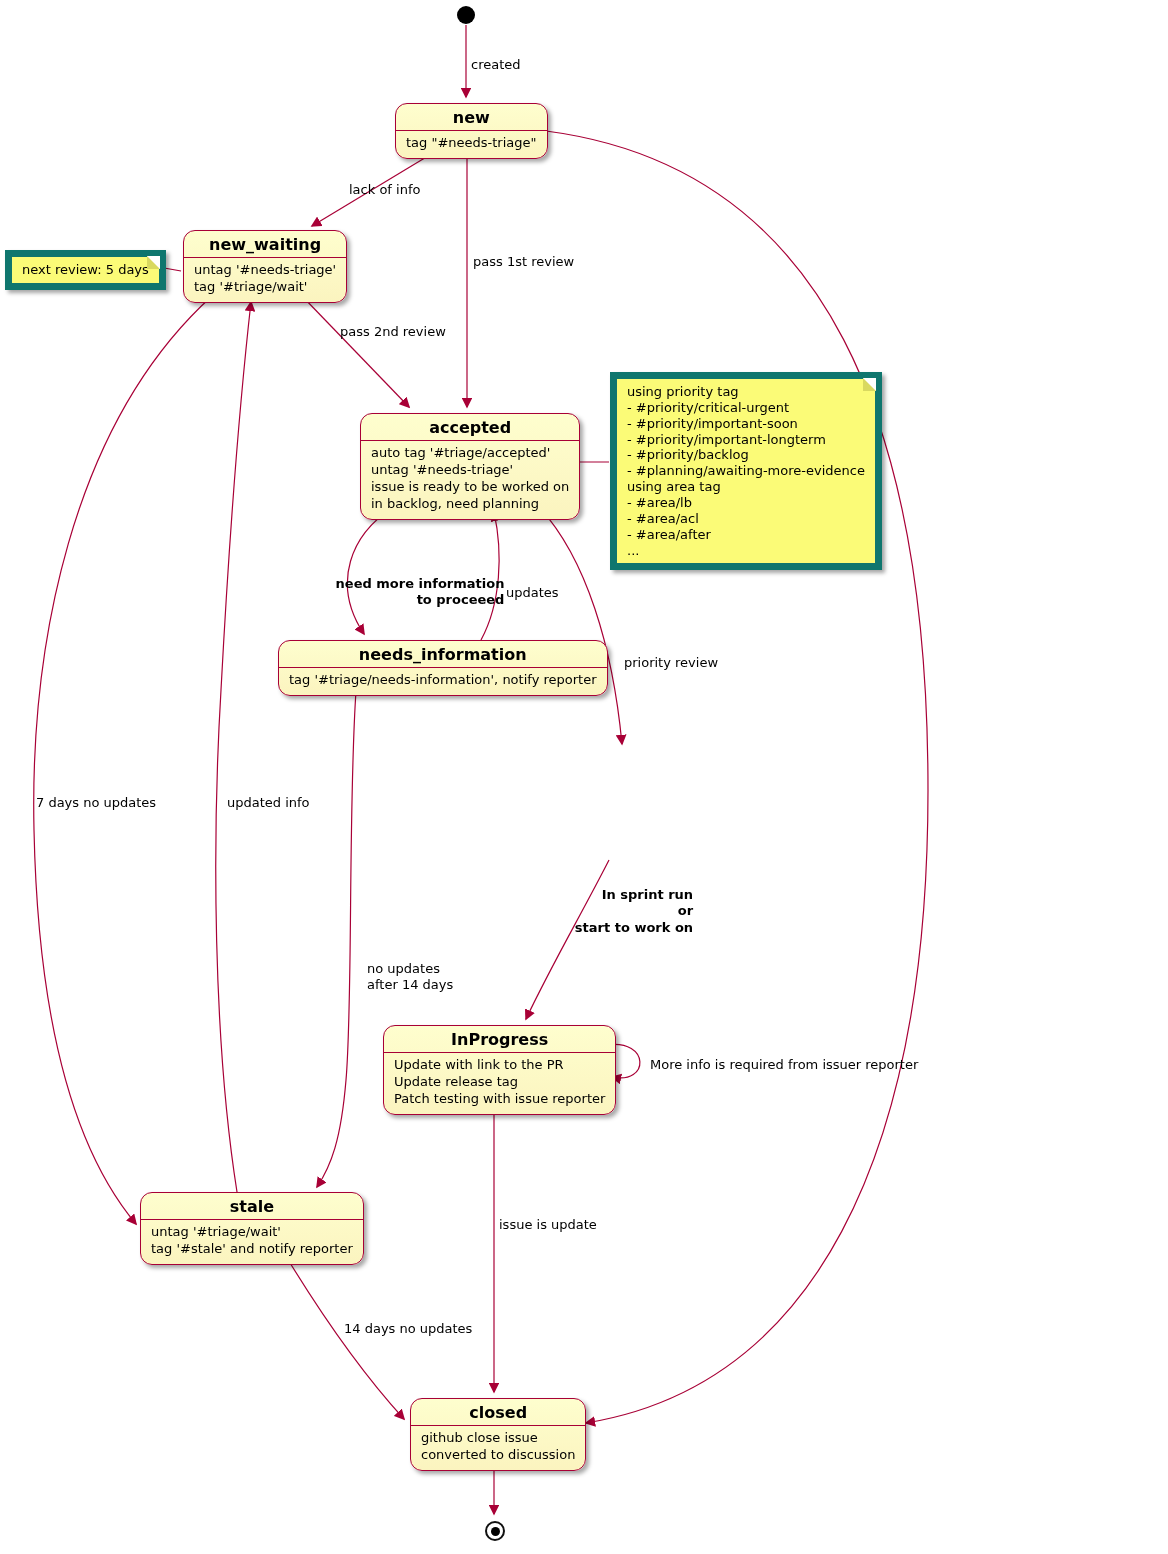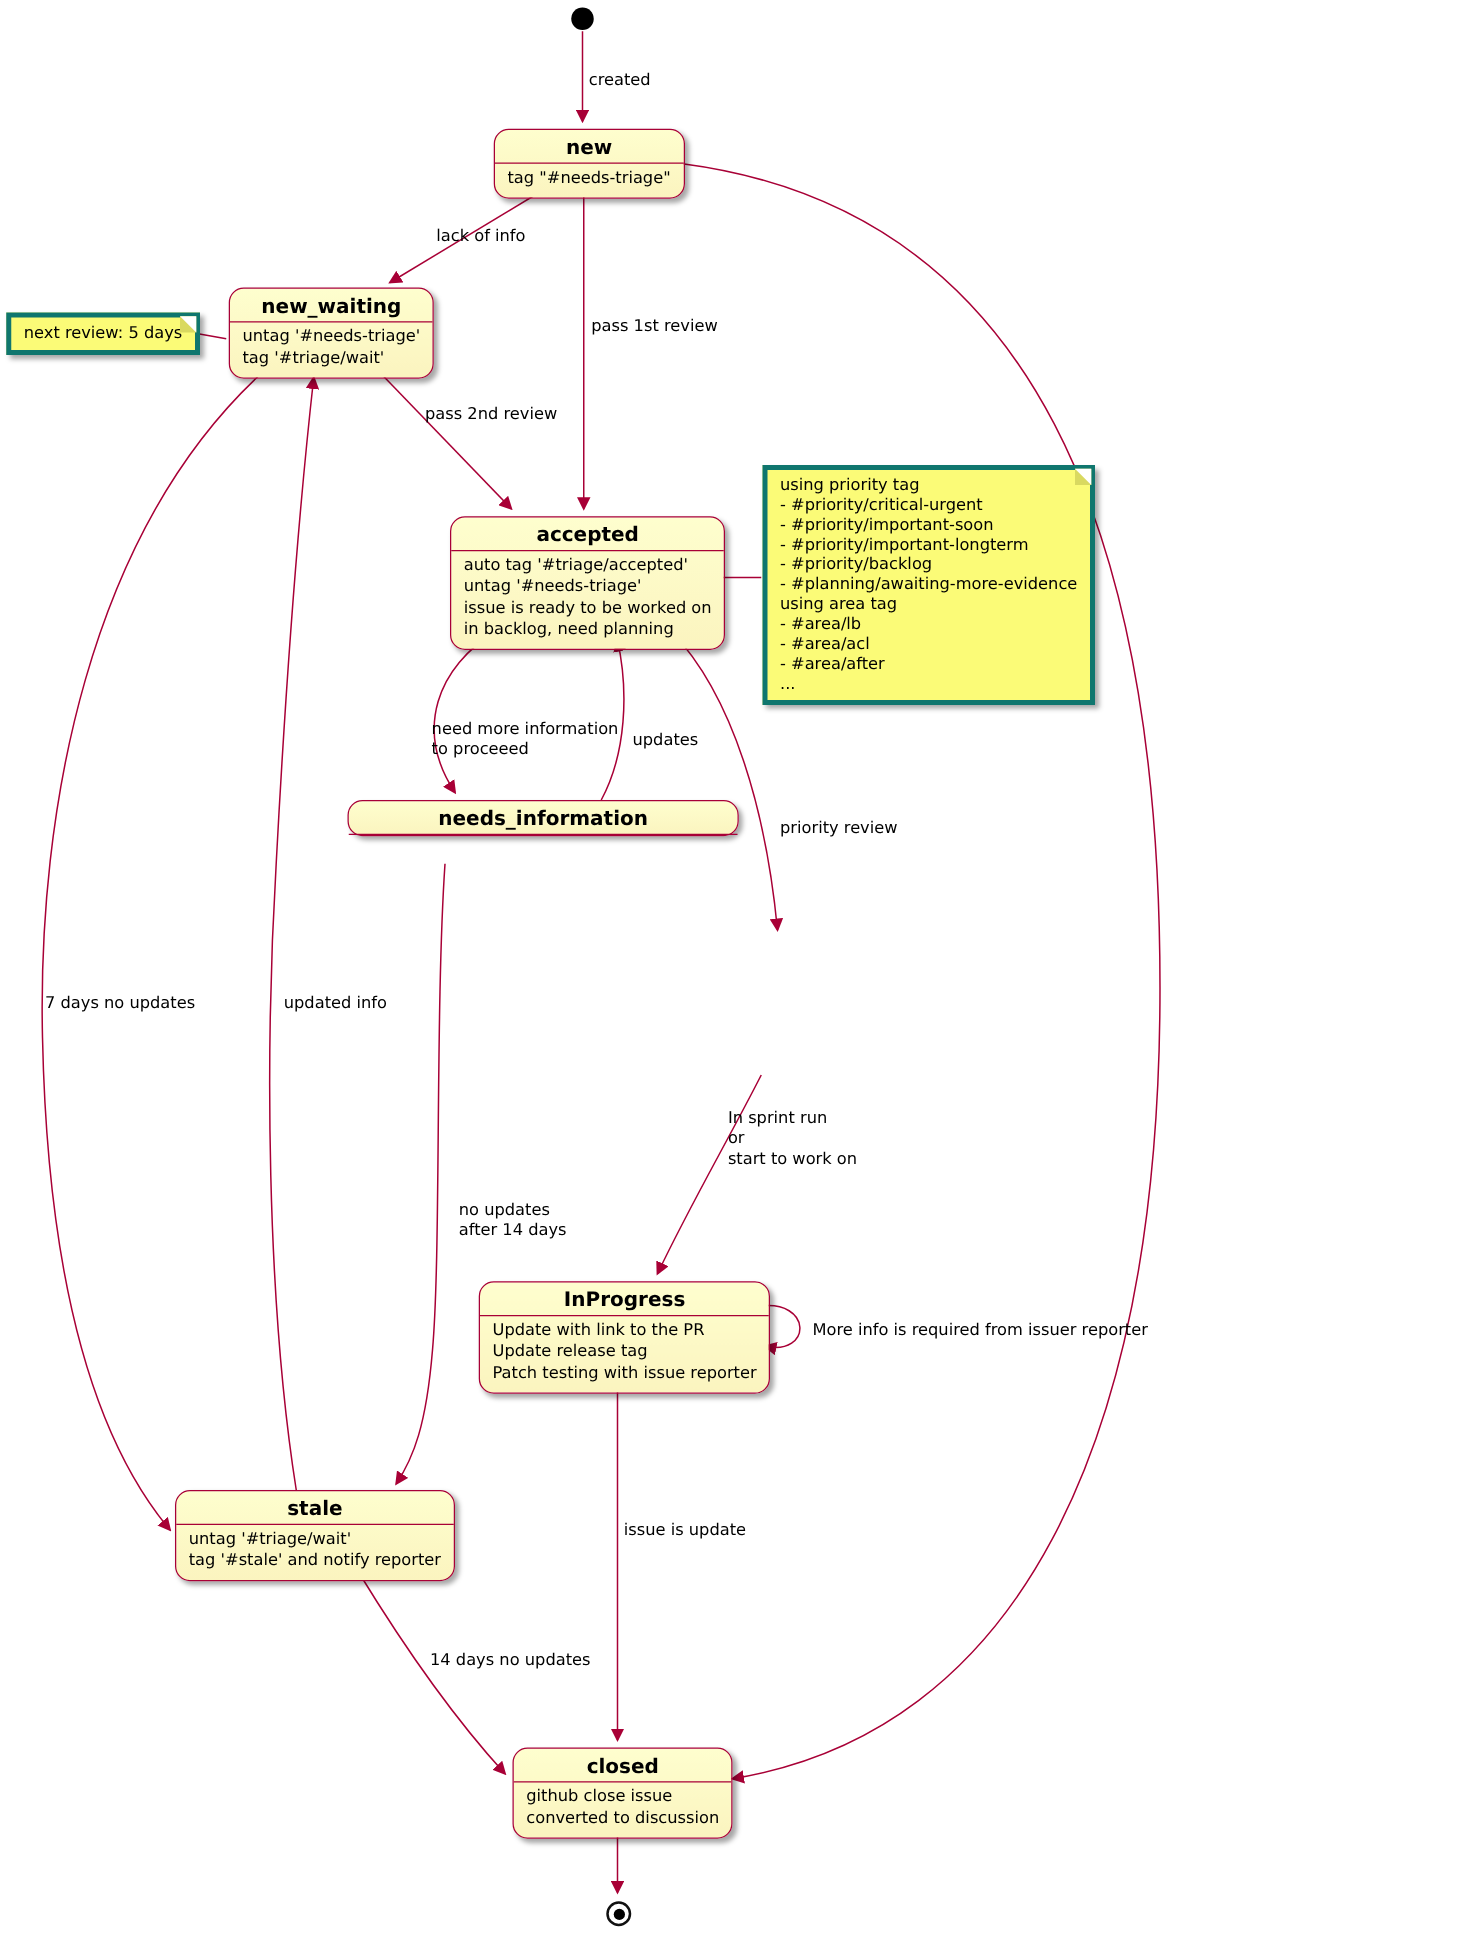--- a/index.html
+++ b/index.html
@@ -13,32 +13,32 @@
     background:linear-gradient(180deg,#FEFECE 0%,#FBF4BF 100%);
     border:1.5px solid #A80036; border-radius:12px;
     box-shadow:3px 3px 4px rgba(0,0,0,.35);
     white-space:nowrap;
   }
   .state-title { text-align:center; font-size:16px; padding:4px 12px 3px; border-bottom:1px solid #A80036;font-weight:bold; }
   .state-body { padding:4px 10px 6px; font-size:13px; line-height:1.3; }
 
   .note {
     position:absolute; z-index:2;
-    background:#FBFB77; border:4px solid #0f766e;
+    background:#FBFB77; border:7px solid #0f766e;
     box-shadow:3px 3px 4px rgba(0,0,0,.35);
     padding:5px 10px; font-size:13px; line-height:1.22; white-space:nowrap;
   }
   .note::before {
     content:""; position:absolute; top:-1px; right:-1px;
     border-style:solid; border-width:0 13px 13px 0;
     border-color:#ffffff #ffffff #d9d960 #d9d960;
   }
 
   .edge-label { position:absolute; z-index:3; font-size:13px; line-height:1.25; white-space:nowrap; }
-  .edge-label.centered { transform:translateX(-50%); text-align:left; }
+  .edge-label.centered { transform:translateX(-50%); text-align:right;font-weight:bold; }
 
   .initial-node { position:absolute; z-index:2; width:18px; height:18px; border-radius:50%; background:#000; }
   .final-node { position:absolute; z-index:2; width:20px; height:20px; border-radius:50%; border:2px solid #111; background:#fff; }
   .final-node .dot { position:absolute; left:50%; top:50%; width:9px; height:9px; margin:-4.5px 0 0 -4.5px; border-radius:50%; background:#000; }
 </style>
 </head>
 <body>
 
 <div id="canvas">
 
@@ -95,20 +95,23 @@
     <div class="state-body">
       <div>auto tag '#triage/accepted'</div>
       <div>untag '#needs-triage'</div>
       <div>issue is ready to be worked on</div>
       <div>in backlog, need planning</div>
     </div>
   </div>
 
   <div class="state" style="left:278px; top:640px; min-width:313px;">
     <div class="state-title">needs_information</div>
+    <div class="state-body">
+      <div>tag '#triage/needs-information', notify reporter</div>
+    </div>
   </div>
 
 
   <div class="state" style="left:383px; top:1025px; min-width:224px;">
     <div class="state-title">InProgress</div>
     <div class="state-body">
       <div>Update with link to the PR</div>
       <div>Update release tag</div>
       <div>Patch testing with issue reporter</div>
     </div>

